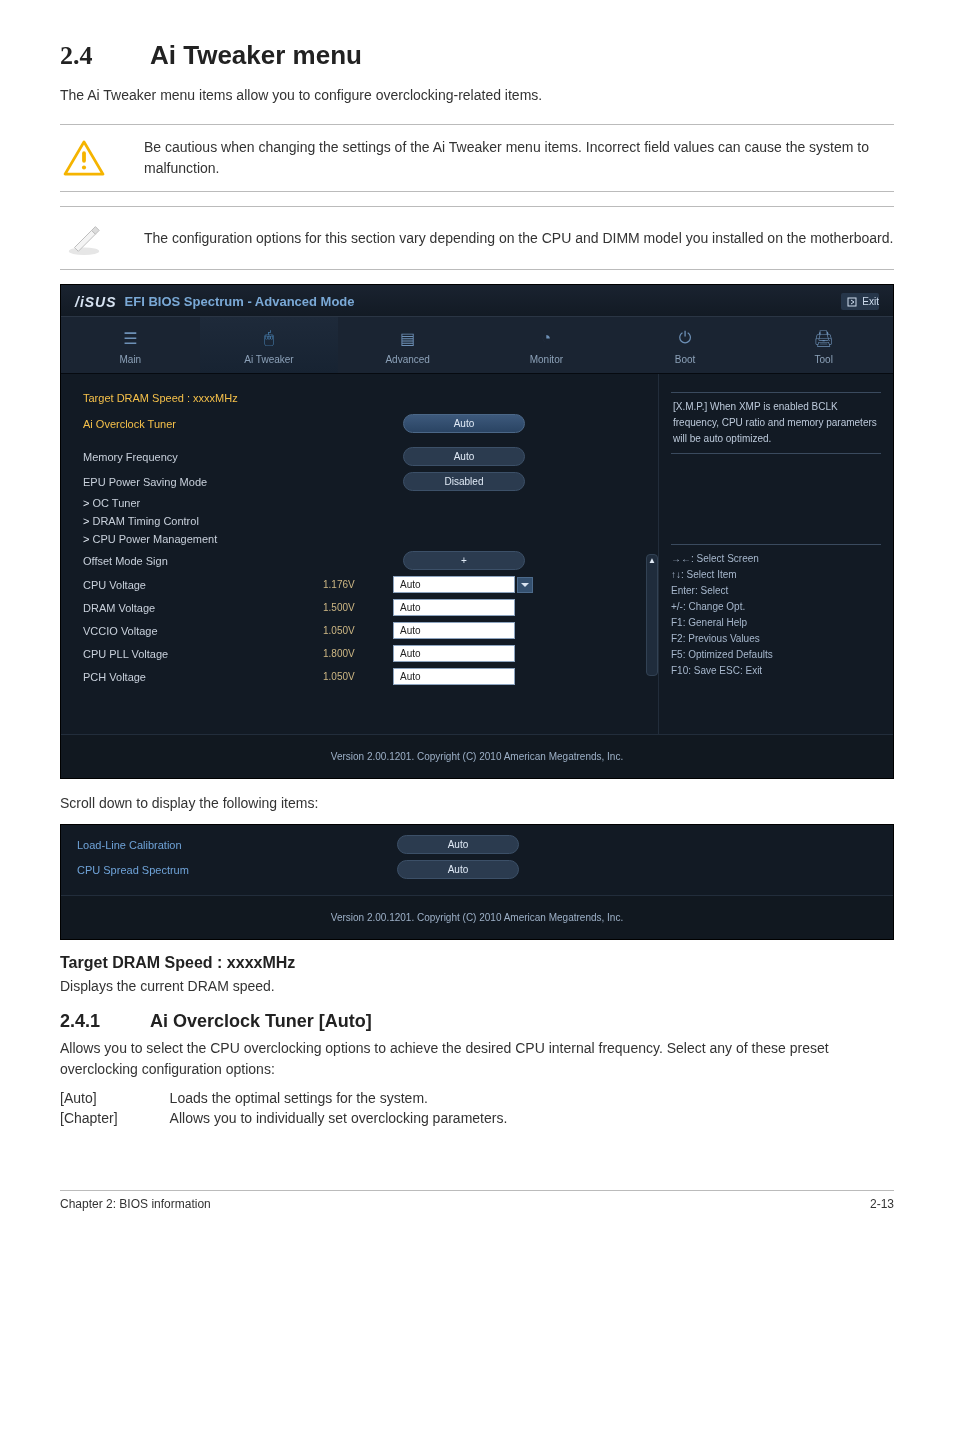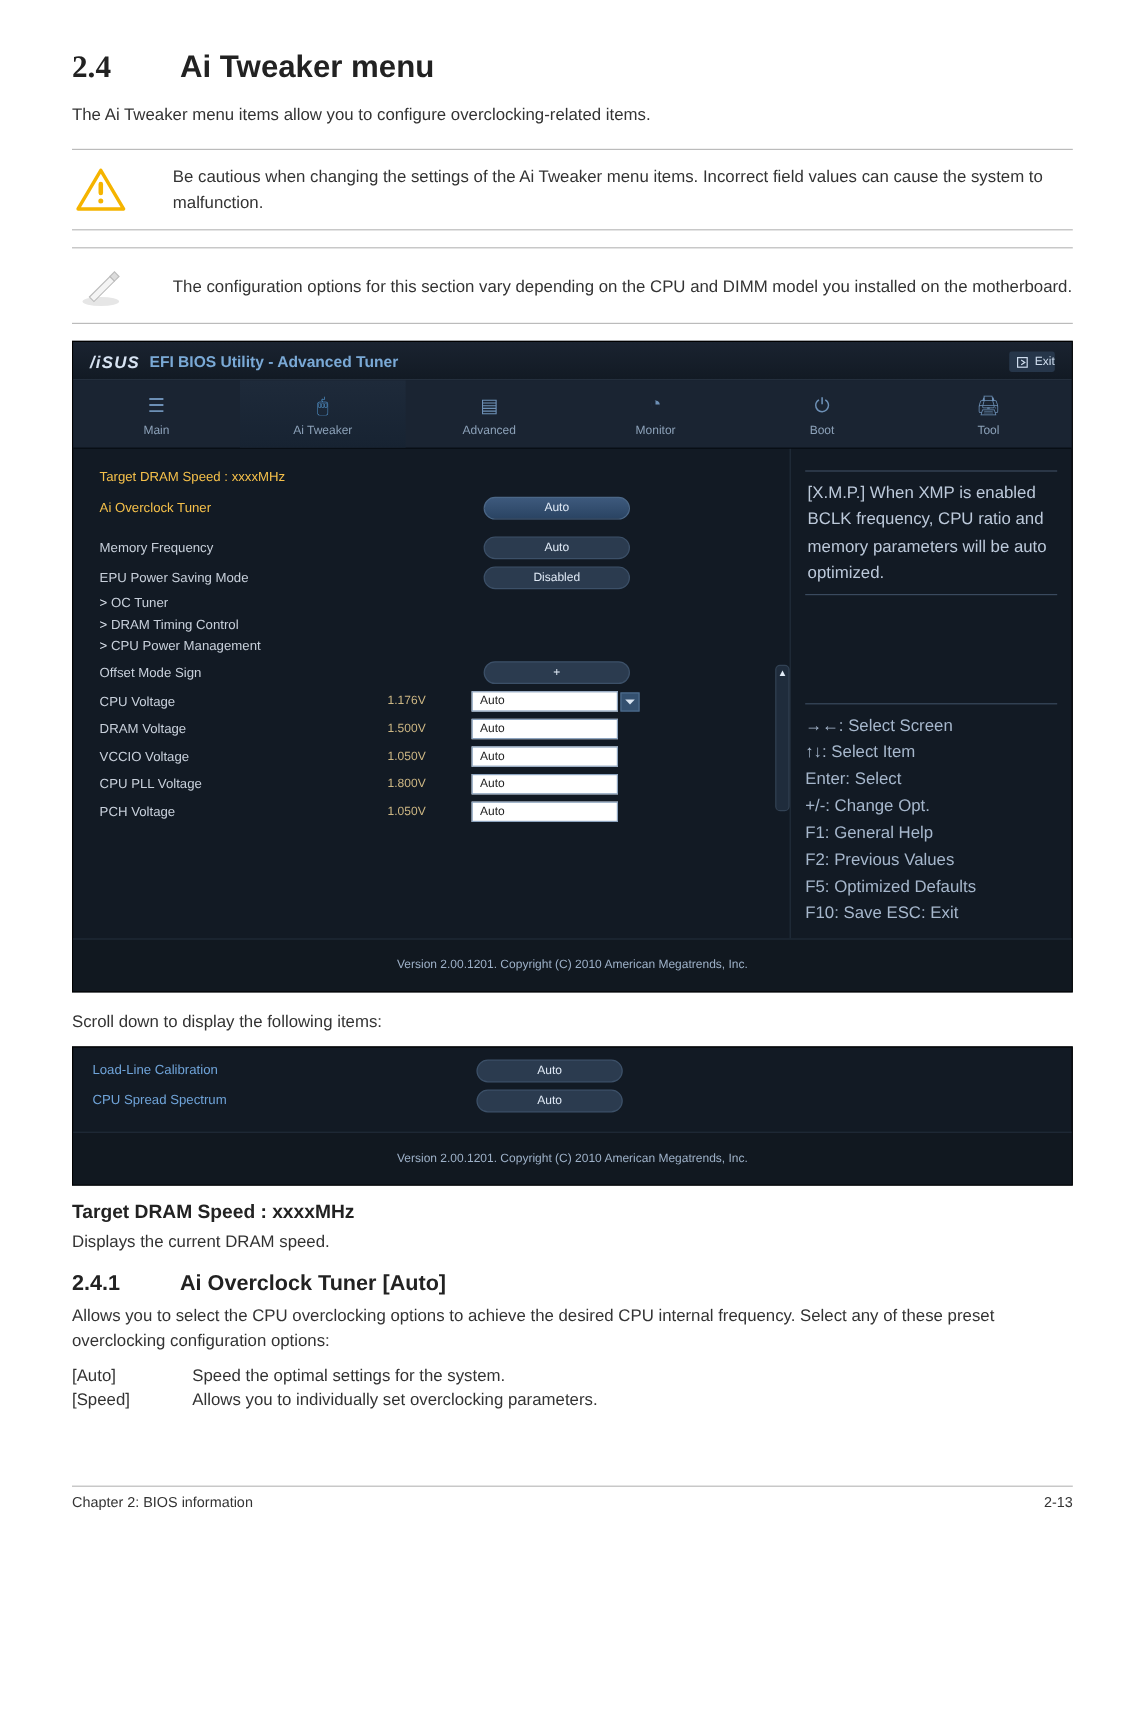--- a/index.html
+++ b/index.html
@@ -42,21 +42,21 @@
 
   .tabs { display: flex; background: #1a2432; border-bottom: 1px solid #060a10; }
   .tab { flex: 1; text-align: center; padding: 10px 0 8px 0; color: #8ca1b8; position: relative; }
   .tab.active { background: linear-gradient(#1e2a3a, #172332); }
   .tab-icon { height: 22px; display: flex; justify-content: center; align-items: center; margin-bottom: 5px; font-size: 16px; color: #6d90b6; }
   .tab.active .tab-icon { color: #5aa3e0; }
   .tab-label { font-size: 10px; }
 
   .bios-body { display: flex; min-height: 360px; }
   .bios-left { flex: 1; padding: 18px 16px 10px 22px; position: relative; }
-  .bios-right { width: 210px; padding: 18px 12px 10px 12px; font-size: 14px; color: #a6b7cc; border-left: 1px solid #222d3b; }
+  .bios-right { width: 210px; padding: 18px 12px 10px 12px; font-size: 10px; color: #a6b7cc; border-left: 1px solid #222d3b; }
   .bios-right .hint-top { border-top: 1px solid #3a4a5e; border-bottom: 1px solid #3a4a5e; padding: 6px 2px; margin-bottom: 90px; line-height: 1.6; color: #bcc9da; }
   .bios-right .keys { border-top: 1px solid #3a4a5e; padding-top: 6px; line-height: 1.6; }
 
   .target { color: #f5c04a; font-size: 11px; margin-bottom: 10px; }
   .hl-row { color: #f5c04a; display: flex; align-items: center; margin-bottom: 8px; }
   .hl-label { flex: 0 0 320px; }
   .pill { background: linear-gradient(#3d597c, #2a4463); color: #e0eaf6; font-size: 10px; padding: 3px 0; width: 120px; text-align: center; border-radius: 10px; border: 1px solid #4b6787; }
   .pill.plain { background: #2b3b4f; border-color: #3c5068; }
 
   .bios-row { display: flex; align-items: center; color: #c8d0db; margin-bottom: 6px; font-size: 11px; }
@@ -117,21 +117,21 @@
         <path d="M28 12 L32 8 L36 12 L32 16 Z" fill="#dcdcdc" stroke="#bcbcbc" stroke-width="1"></path>
       </svg>
   </div>
   <div class="note-text">The configuration options for this section vary depending on the CPU and DIMM model you installed on the motherboard.</div>
 </div>
 
 <div class="bios">
   <div class="bios-top">
     <div class="bios-title">
       <span class="logo">/iSUS</span>
-      <span>EFI BIOS Utility - Advanced Tuner</span>
+      <span>EFI BIOS Spectrum - Advanced Mode</span>
     </div>
     <div class="exit-btn">
       <svg width="10" height="10" viewBox="0 0 10 10">
           <rect x="1" y="1" width="8" height="8" fill="none" stroke="#cfddee" stroke-width="1"></rect>
           <path d="M4 3 L7 5 L4 7" fill="none" stroke="#cfddee" stroke-width="1"></path>
         </svg>
       <span>Exit</span>
     </div>
   </div>
   <div class="tabs">
@@ -259,24 +259,24 @@
 <h3>Target DRAM Speed : xxxxMHz</h3>
 <p class="body">Displays the current DRAM speed.</p>
 
 <h2 class="sub">
   <span class="snum">2.4.1</span><span>Ai Overclock Tuner [Auto]</span>
 </h2>
 <p class="body">Allows you to select the CPU overclocking options to achieve the desired CPU internal frequency. Select any of these preset overclocking configuration options:</p>
 <div class="optlist">
   <div class="optrow">
     <div class="optkey">[Auto]</div>
-    <div class="optval">Speed the optimal settings for the system.</div>
+    <div class="optval">Loads the optimal settings for the system.</div>
   </div>
   <div class="optrow">
-    <div class="optkey">[Speed]</div>
+    <div class="optkey">[Chapter]</div>
     <div class="optval">Allows you to individually set overclocking parameters.</div>
   </div>
 </div>
 
 <div class="pagefoot">
   <span>Chapter 2: BIOS information</span>
   <span>2-13</span>
 </div>
 
 </body></html>

